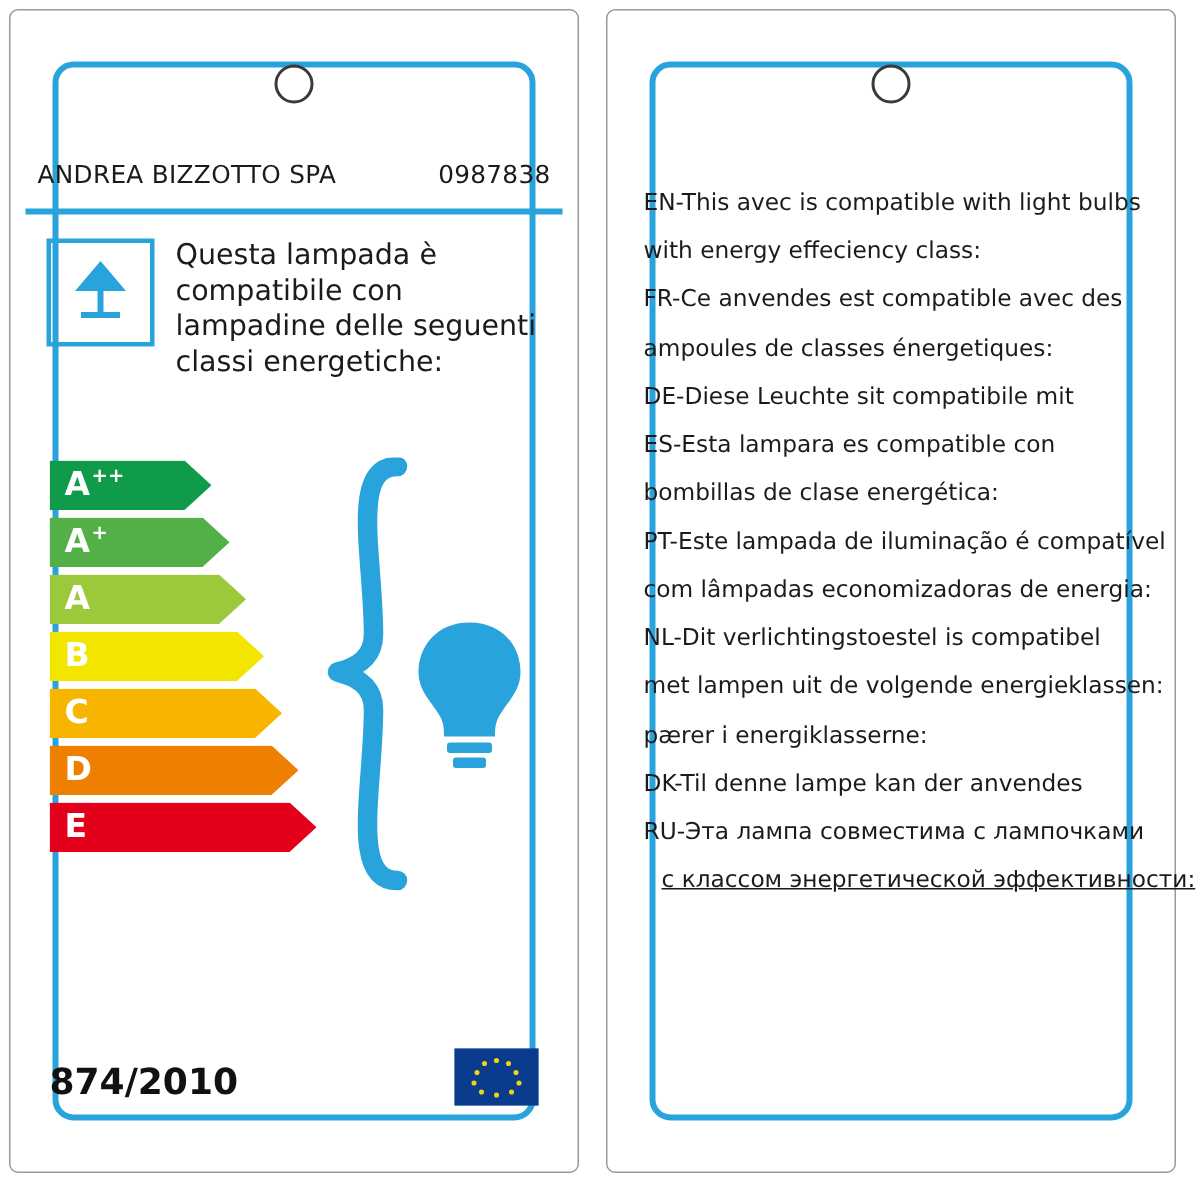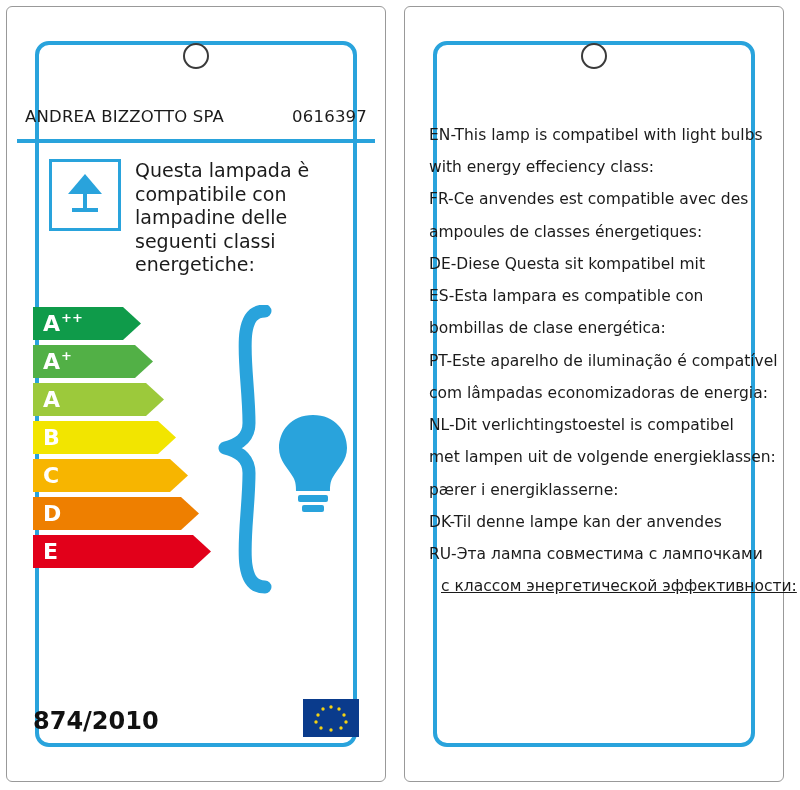--- a/index.html
+++ b/index.html
@@ -80,21 +80,20 @@
 
   
   .compat-row {
     position: absolute;
     left: 24px;
     right: 14px;
     top: 152px;
     display: flex;
     gap: 14px;
     align-items: flex-start;
-    margin-left: 18px;
   }
   .lamp-box {
     width: 72px;
     height: 72px;
     border: 3px solid #29A3DC;
     box-sizing: border-box;
     flex: 0 0 auto;
     display: flex;
     align-items: center;
     justify-content: center;
@@ -179,21 +178,21 @@
 <body>
 
 <div class="page">
 
   <div class="card card-left">
     <div class="blue-frame"></div>
     <div class="hole"></div>
 
     <div class="brand-row">
       <span>ANDREA BIZZOTTO SPA</span>
-      <span>0616397</span>
+      <span>0987838</span>
     </div>
 
     <div class="divider"></div>
 
     <div class="compat-row">
       <div class="lamp-box">
         <span>
           <svg width="48" height="46" viewBox="0 0 48 46" aria-hidden="true">
             <path d="M24 4 L41 24 L7 24 Z" fill="#29A3DC"></path>
             <rect x="22" y="24" width="4" height="14" fill="#29A3DC"></rect>
@@ -265,28 +264,28 @@
         </g>
       </svg>
     </span>
   </div>
 
   <div class="card card-right">
     <div class="blue-frame"></div>
     <div class="hole"></div>
     <div class="lang-list">
 
-    <div class="lang-line">EN-This lamp is compatibel with light bulbs</div>
+    <div class="lang-line">EN-This avec is compatible with light bulbs</div>
         <div class="lang-line">with energy effeciency class:</div>
         <div class="lang-line">FR-Ce anvendes est compatible avec des</div>
         <div class="lang-line">ampoules de classes énergetiques:</div>
-        <div class="lang-line">DE-Diese Questa sit kompatibel mit</div>
+        <div class="lang-line">DE-Diese Leuchte sit compatibile mit</div>
         <div class="lang-line">ES-Esta lampara es compatible con</div>
         <div class="lang-line">bombillas de clase energética:</div>
-        <div class="lang-line">PT-Este aparelho de iluminação é compatível</div>
+        <div class="lang-line">PT-Este lampada de iluminação é compatível</div>
         <div class="lang-line">com lâmpadas economizadoras de energia:</div>
         <div class="lang-line">NL-Dit verlichtingstoestel is compatibel</div>
         <div class="lang-line">met lampen uit de volgende energieklassen:</div>
         <div class="lang-line">pærer i energiklasserne:</div>
         <div class="lang-line">DK-Til denne lampe kan der anvendes</div>
         <div class="lang-line">RU-Эта лампа совместима с лампочками</div>
         <div class="lang-line indent">с классом энергетической эффективности:</div>
       </div>
   </div>
 

